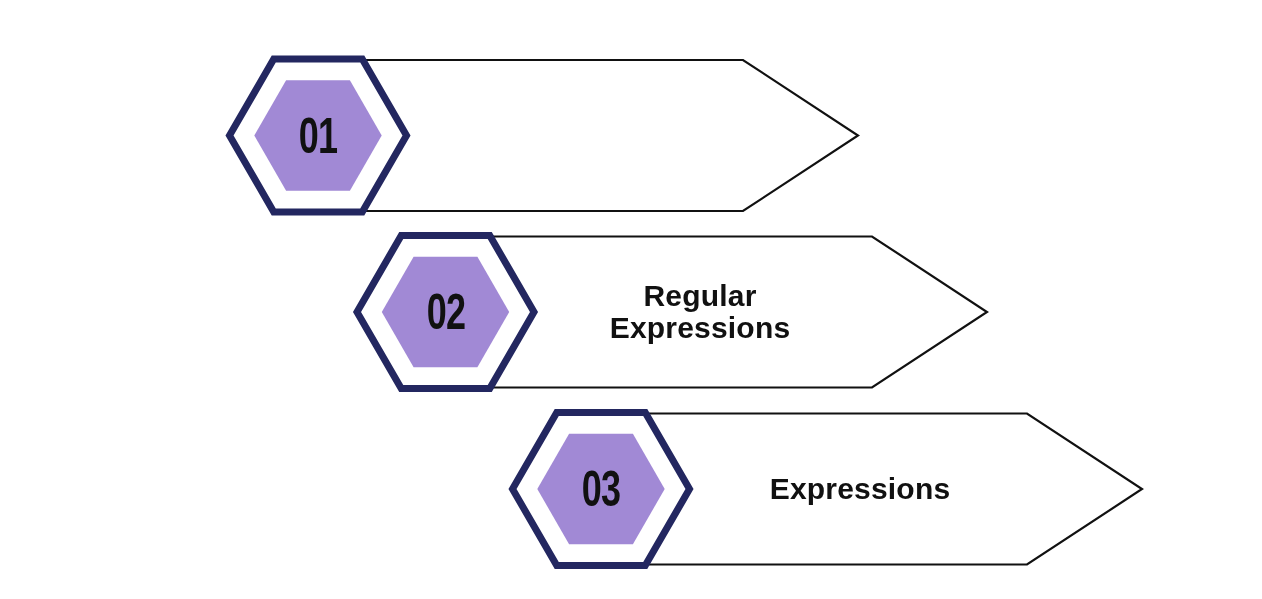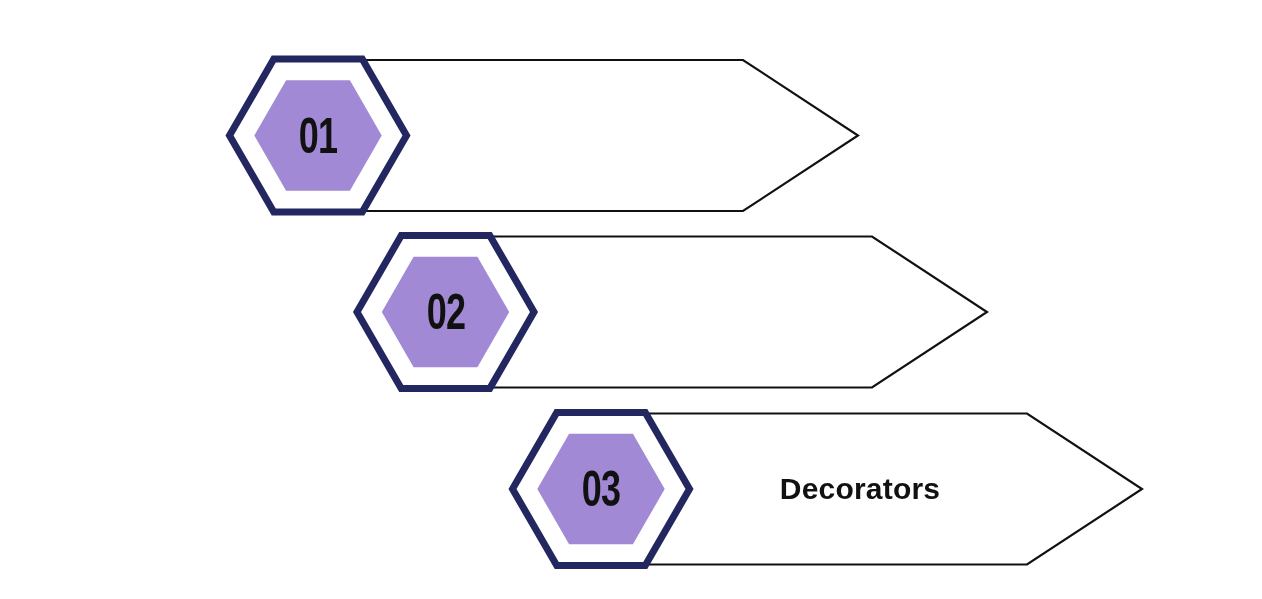--- a/index.html
+++ b/index.html
@@ -97,15 +97,16 @@
       <polygon class="banner-shape" points="601,397.5 1027,397.5 1142,473 1027,548.5 601,548.5"></polygon>
       <polygon class="hex-outer" points="512.5,473 556.75,396.5 645.25,396.5 689.5,473 645.25,549.5 556.75,549.5"></polygon>
       <polygon class="hex-inner" points="537.3,473 569.1,417.8 632.9,417.8 664.7,473 632.9,528.2 569.1,528.2"></polygon>
     </g>
   </svg>
 
   <div class="step-number num-1">01</div>
   <div class="step-number num-2">02</div>
   <div class="step-number num-3">03</div>
 
-  <div class="step-title title-3 nowrap">Decorators</div>
+  <div class="step-title title-2">Regular Expressions</div>
+  <div class="step-title title-3 nowrap">Expressions</div>
 
 </div>
 
 </body></html>

